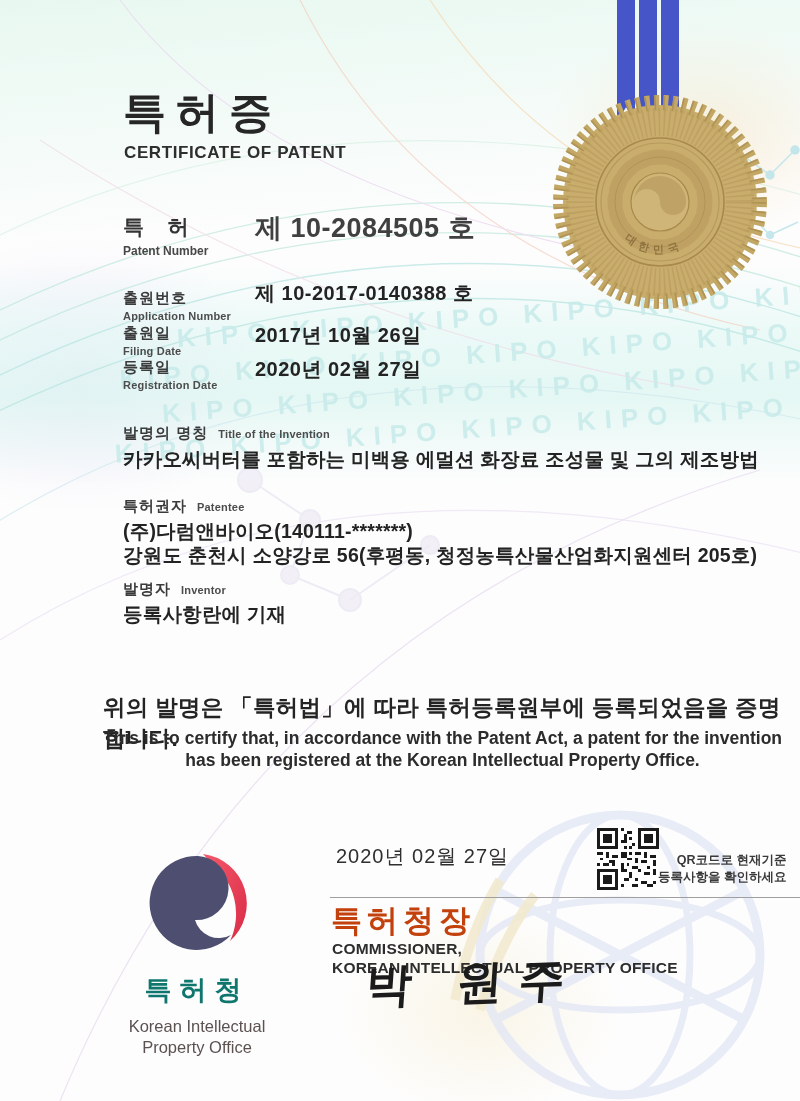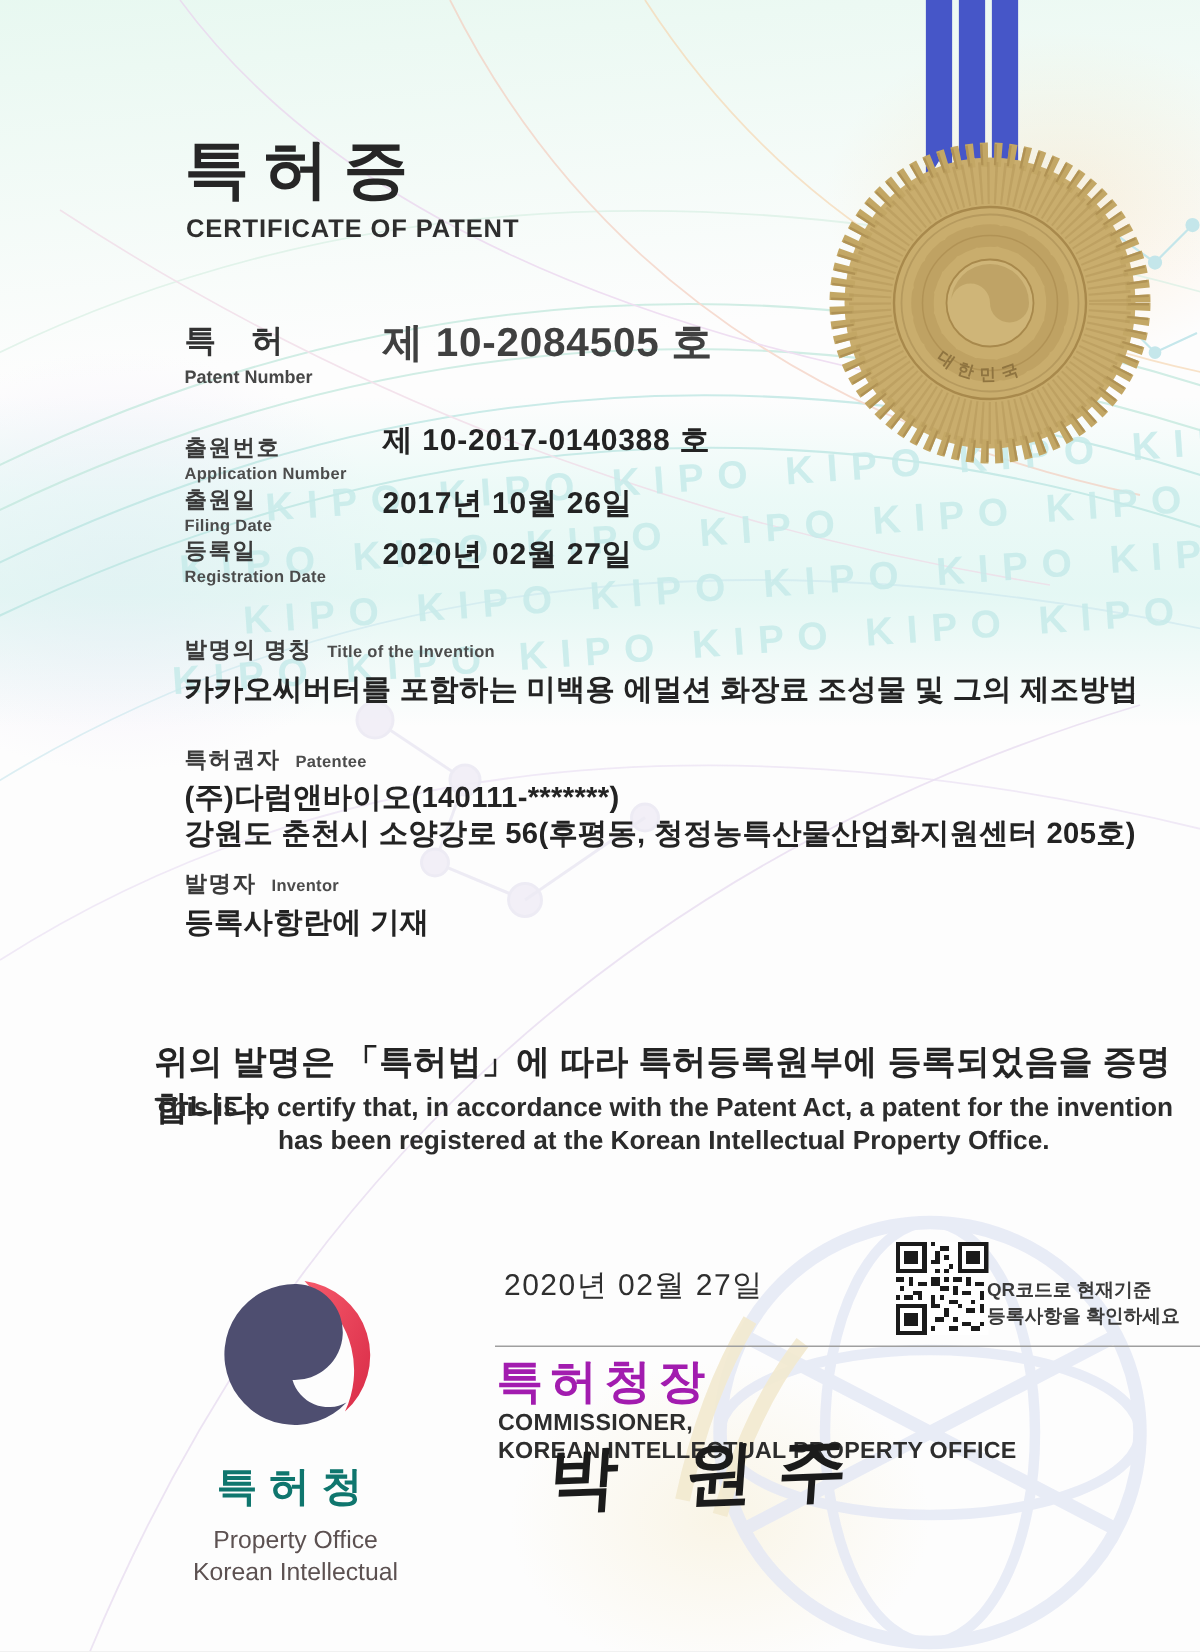--- a/index.html
+++ b/index.html
@@ -63,24 +63,24 @@
 
   .stmt-ko{position:absolute;left:103px;top:692px;font-size:22.5px;font-weight:800;
       color:#242424;letter-spacing:.3px;}
   .stmt-en{position:absolute;left:103px;top:727px;font-size:17.5px;font-weight:bold;
       color:#2c2c2c;line-height:22px;text-align:center;}
 
   .issue-date{position:absolute;left:336px;top:843px;font-size:20px;color:#2f2f2f;
       letter-spacing:1px;}
   .qr{position:absolute;left:597px;top:828px;}
   .qr-caption{position:absolute;left:658px;top:852px;font-size:12.5px;font-weight:bold;
-      color:#3a3a3a;line-height:17px;text-align:left;}
+      color:#3a3a3a;line-height:17px;text-align:right;}
   .sep{position:absolute;left:330px;top:897px;width:470px;height:1px;background:#9f9f9f;}
   .comm-ko{position:absolute;left:331px;top:900px;font-size:31px;font-weight:800;
-      letter-spacing:5px;color:#a21caf;}
+      letter-spacing:5px;color:#c2410c;}
   .comm-en{position:absolute;left:332px;top:939px;font-size:15.5px;font-weight:800;
       color:#2d2d2d;line-height:19px;letter-spacing:.2px;}
   .signature{position:absolute;left:366px;top:952px;font-size:46px;font-weight:bold;
       color:#1b1b1b;letter-spacing:16px;transform:rotate(-2deg) skewX(-6deg);}
 
   .logo{position:absolute;left:112px;top:848px;width:170px;text-align:center;}
   .logo .org-ko{font-size:27px;font-weight:800;letter-spacing:8px;color:#0f766e;
       margin-top:10px;}
   .logo .org-en{font-size:16.5px;color:#5c5151;line-height:21px;margin-top:8px;}
 </style>
@@ -305,19 +305,19 @@
               <stop offset="1" stop-color="#d92b47"></stop>
           </linearGradient>
         </defs>
 
         <path d="M 6 -49 A 50 50 0 0 1 33 38 A 64 64 0 0 0 14 -40 Z" fill="url(#redg)"></path>
 
         <path d="M 1 -47 A 47 47 0 1 0 34 32 A 25 25 0 0 1 -2 17 A 32 32 0 0 0 1 -47 Z" fill="#4e4e70"></path>
       </svg>
       <div class="org-ko">특허청</div>
       <div class="org-en">
+        <div>Korean Intellectual</div>
         <div>Property Office</div>
-        <div>Korean Intellectual</div>
       </div>
     </div>
 
   </div>
 </div>
 
 </body></html>

